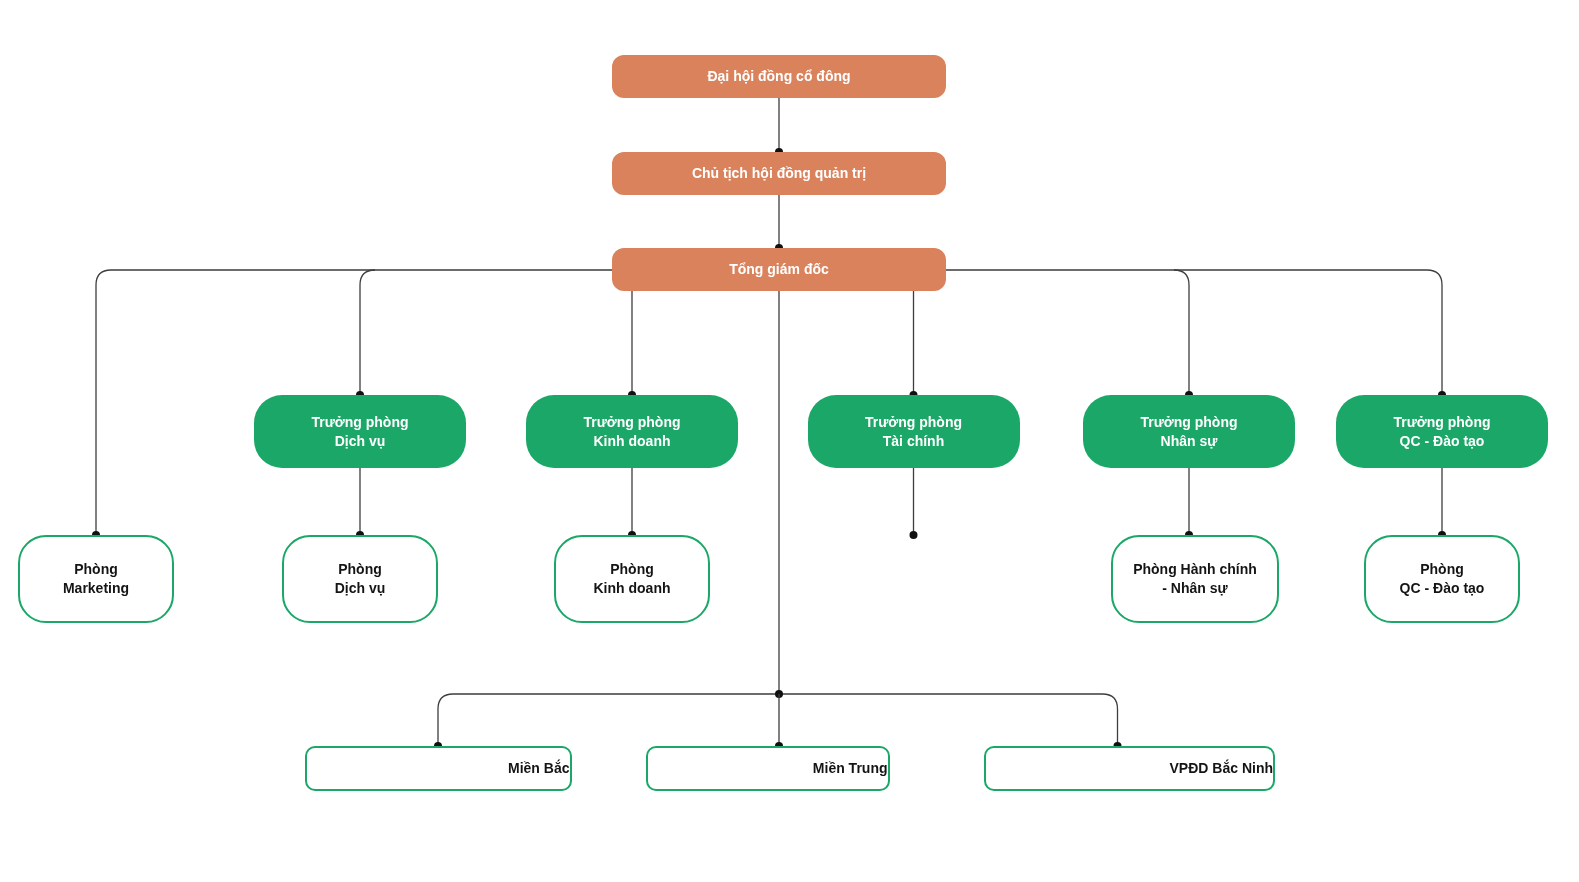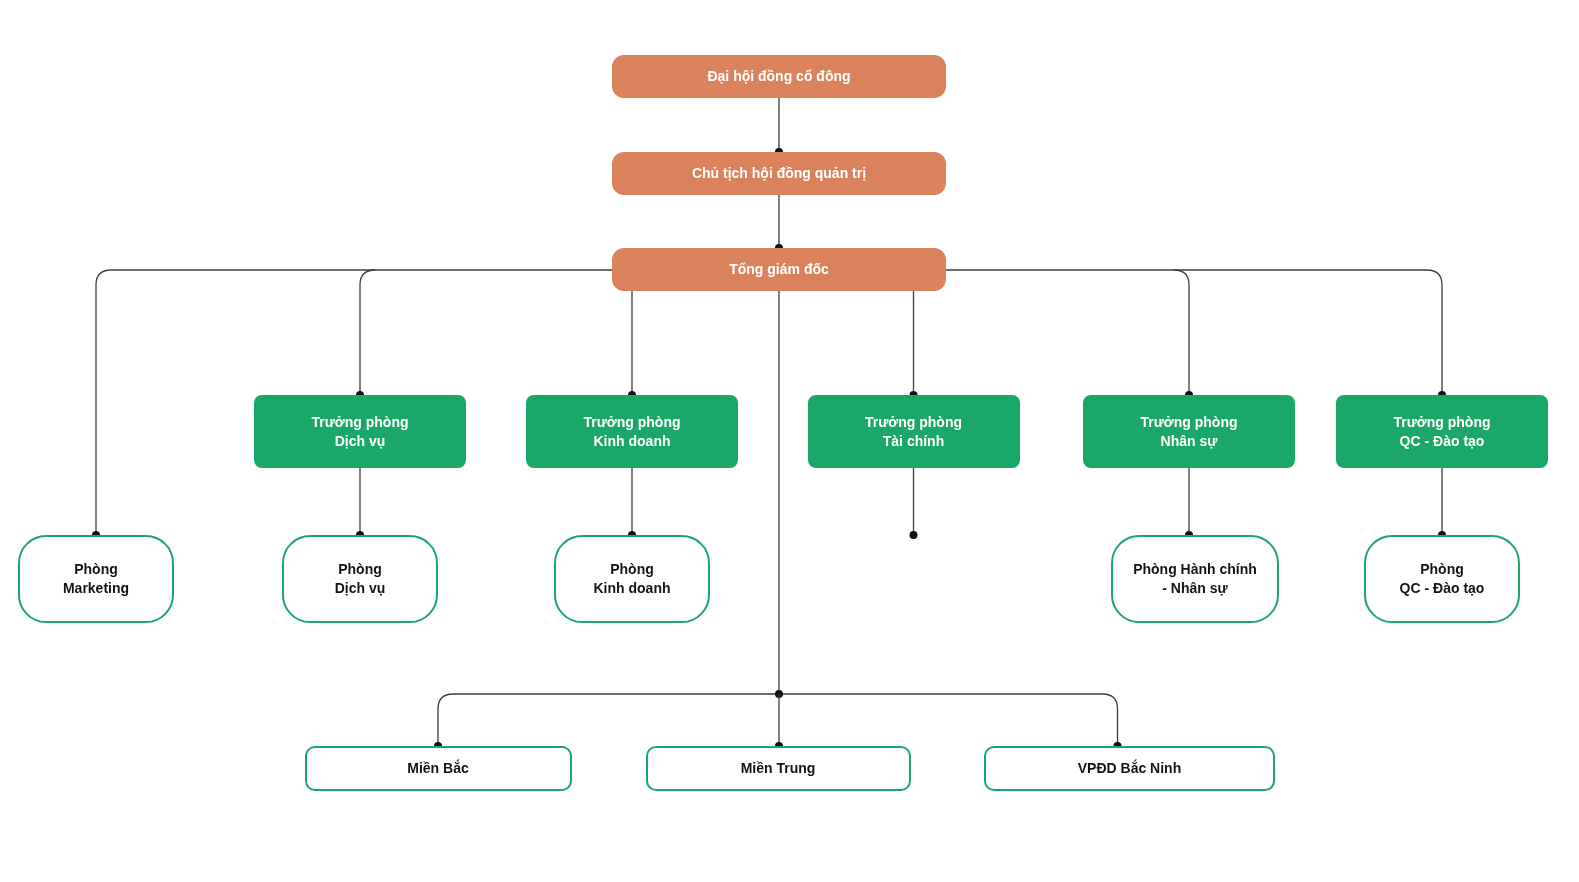--- a/index.html
+++ b/index.html
@@ -22,33 +22,34 @@
     font-weight:bold;
   }
   .lvl-orange{
     background:var(--orange,#D9825C);
     color:var(--text-light,#ffffff);
     border-radius:12px;
   }
   .lvl-green{
     background:var(--green,#1BA768);
     color:var(--text-light,#ffffff);
-    border-radius:8px;
+    border-radius:28px;
   }
   .lvl-white{
     background:var(--background,#ffffff);
     border:2px solid var(--green,#1BA768);
     color:var(--text-dark,#141414);
     border-radius:28px;
   }
   .lvl-branch{
     background:var(--background,#ffffff);
     border:2px solid var(--green,#1BA768);
     color:var(--text-dark,#141414);
     border-radius:10px;
+    align-items:flex-end;
   }
   .lbl{display:block;}
 </style>
 </head>
 <body>
 
 <div class="canvas">
 
   <svg class="edges-layer" viewBox="0 0 1579 882" aria-hidden="true">
 
@@ -143,20 +144,20 @@
     <span class="lbl">- Nhân sự</span>
   </div>
   <div class="node lvl-white" style="left:1364px;top:535px;width:156px;height:88px">
     <span class="lbl">Phòng</span>
     <span class="lbl">QC - Đào tạo</span>
   </div>
 
   <div class="node lvl-branch" style="left:304.5px;top:746px;width:267px;height:45px">
     <span class="lbl">Miền Bắc</span>
   </div>
-  <div class="node lvl-branch" style="left:645.5px;top:746px;width:265px;height:45px">
+  <div class="node lvl-branch" style="left:645.5px;top:746px;width:244px;height:45px">
     <span class="lbl">Miền Trung</span>
   </div>
   <div class="node lvl-branch" style="left:984px;top:746px;width:291px;height:45px">
     <span class="lbl">VPĐD Bắc Ninh</span>
   </div>
 
 </div>
 
 </body></html>

